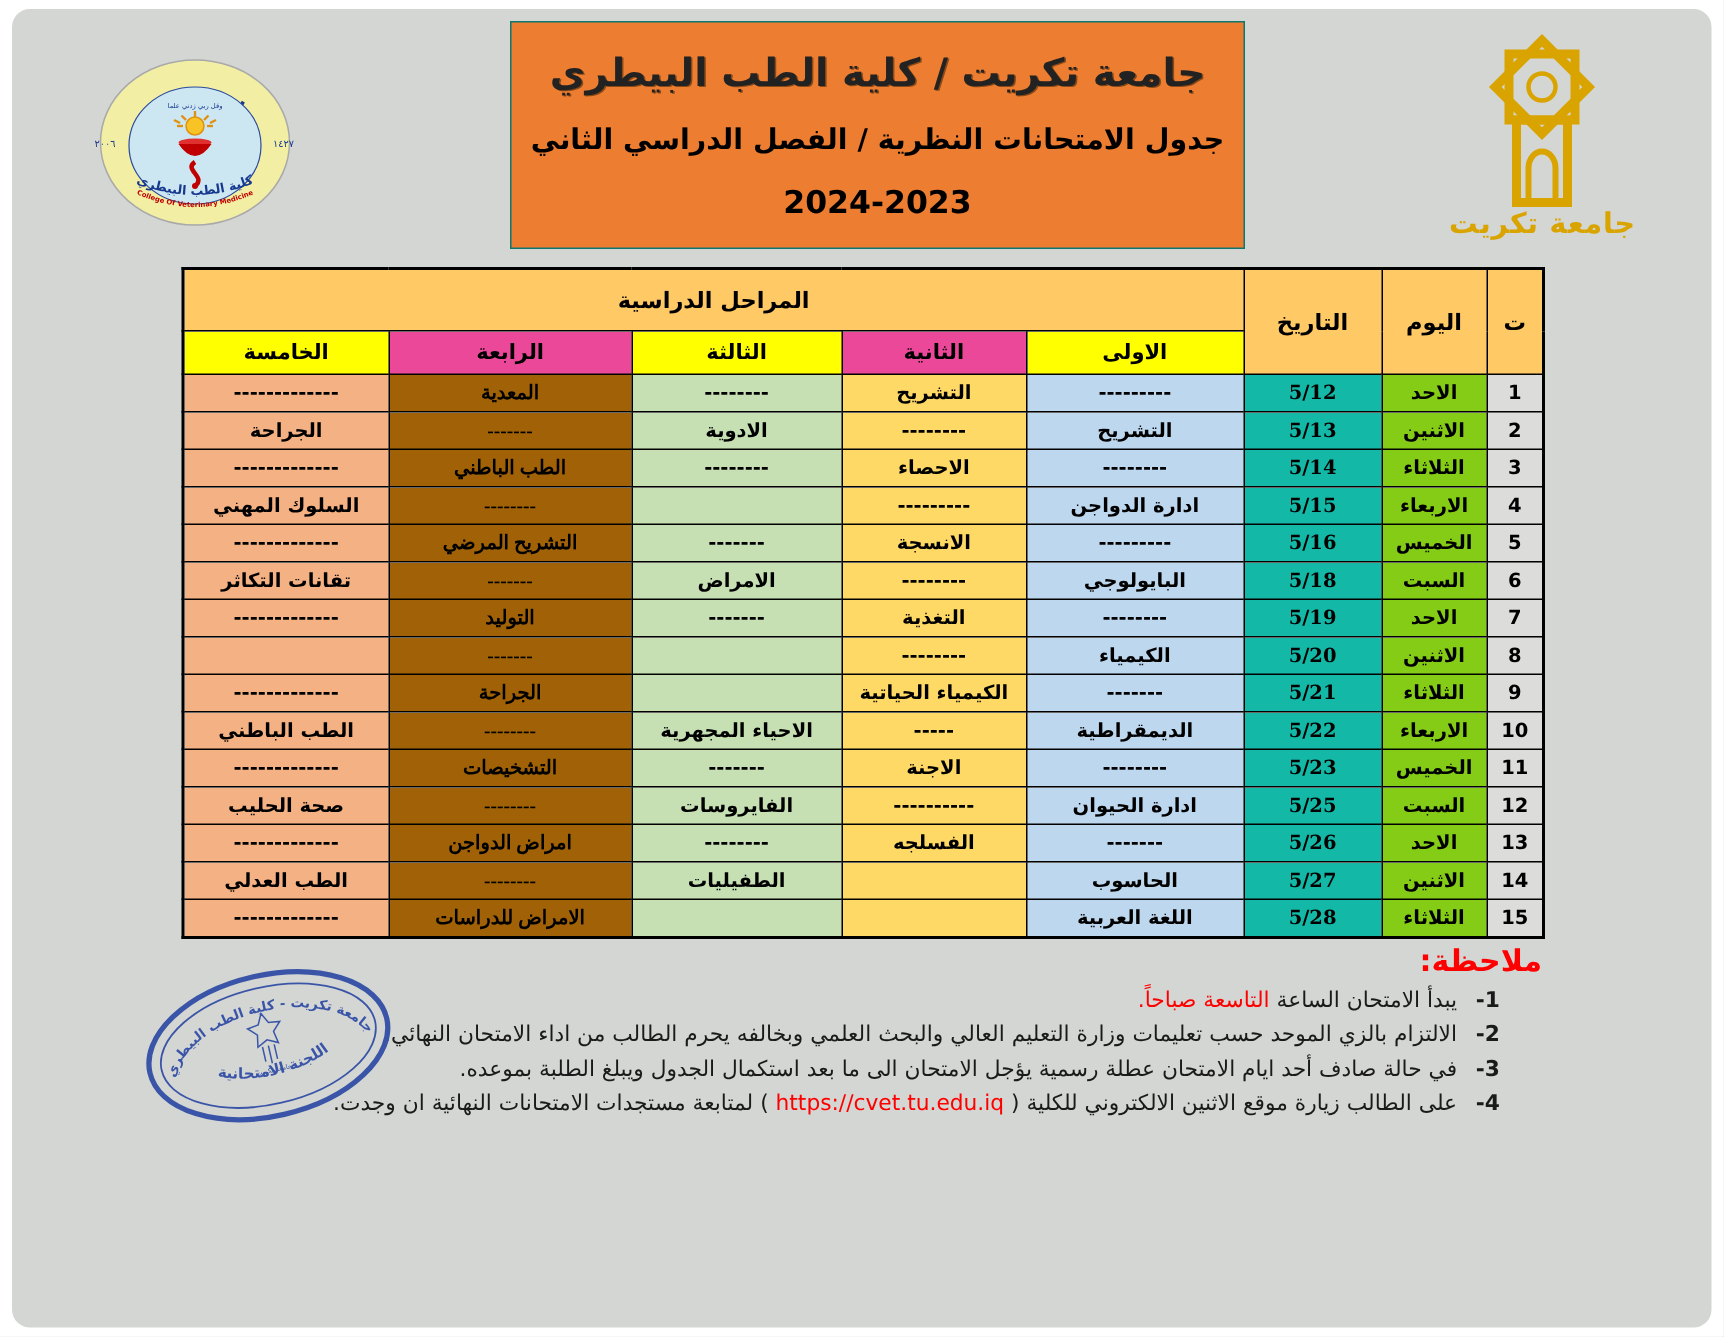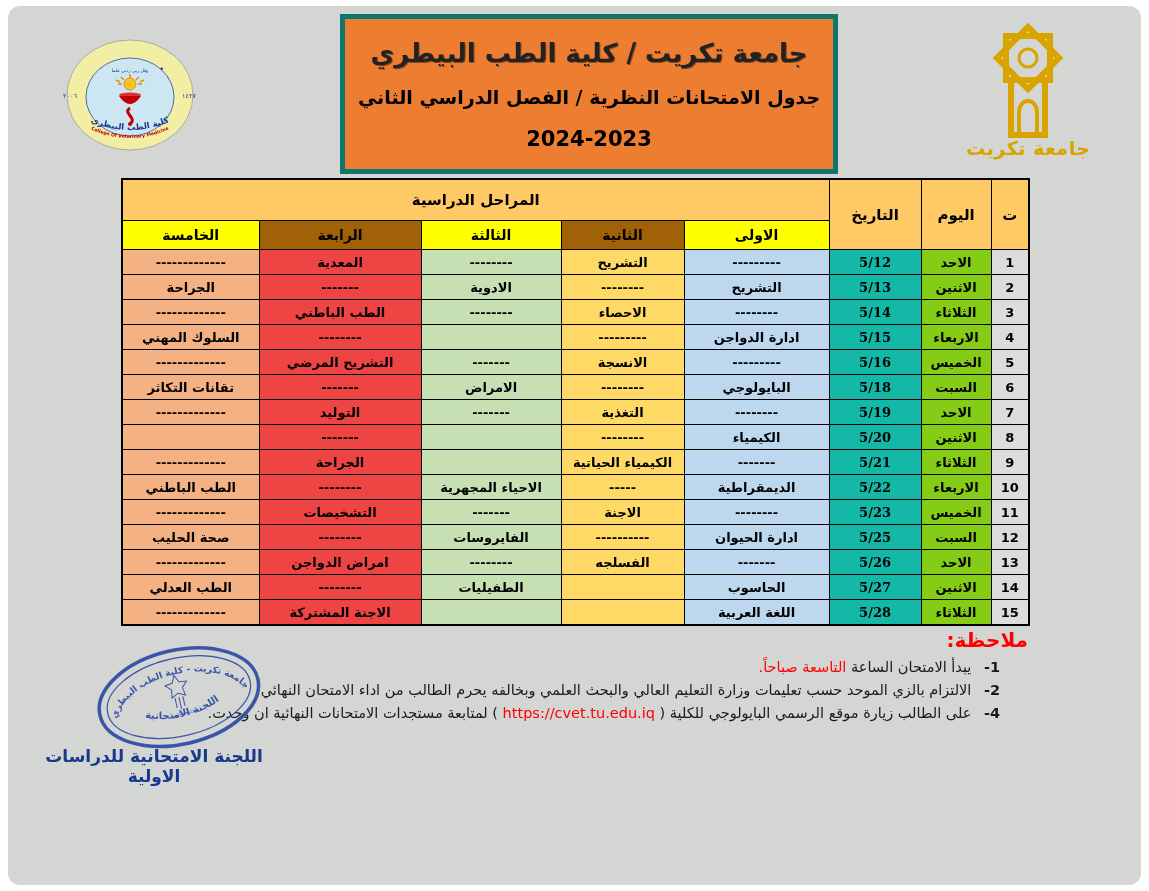--- a/index.html
+++ b/index.html
@@ -2,43 +2,43 @@
 <html lang="ar"><head>
 <meta charset="utf-8">
 <style>
   html,body{margin:0;padding:0;background:#ffffff;}
   .canvas{position:relative;width:1149px;height:891px;background:#ffffff;overflow:hidden;
           font-family:"DejaVu Sans",sans-serif;}
   .paper{position:absolute;left:8px;top:6px;width:1133px;height:879px;background:#D4D6D3;border-radius:12px;}
 
   
   .banner{position:absolute;left:340px;top:14px;width:488px;height:150px;background:#ED7D31;
-          border:5px solid #0f766e;display:flex;flex-direction:column;align-items:center;
+          border:1px solid #0f766e;display:flex;flex-direction:column;align-items:center;
           justify-content:space-evenly;direction:rtl;}
   .banner .l1{font-size:26px;font-weight:bold;color:#222;text-shadow:1px 1px 0 #8a4a16;letter-spacing:1px;}
   .banner .l2{font-size:19px;font-weight:bold;color:#000000;}
   .banner .l3{font-size:21px;font-weight:bold;color:#000;direction:ltr;}
 
   
   .tblwrap{position:absolute;left:121px;top:178px;}
   table.exam{border-collapse:collapse;direction:rtl;table-layout:fixed;width:907px;}
   table.exam th,table.exam td{border:1px solid #000;padding:0;text-align:center;vertical-align:middle;
           font-weight:bold;color:#000;overflow:hidden;white-space:nowrap;}
   table.exam{border:2px solid #000;}
   .hdr{background:#FFC966;font-size:15px;height:40px;}
   .sub{height:28px;font-size:14px;}
   .sub.y{background:#FFFF00;}
-  .sub.b{background:#a16207;}
+  .sub.b{background:#ec4899;}
   td.c-idx{background:#DCDDDB;font-size:14px;}
   td.c-day{background:#84cc16;font-size:13px;}
   td.c-date{background:#14b8a6;font-size:14px;font-family:"DejaVu Serif",serif;}
   td.c1{background:#BDD7EE;}
   td.c2{background:#FFD966;}
   td.c3{background:#C6E0B4;}
-  td.c4{background:#ef4444;}
+  td.c4{background:#a16207;font-family:Liberation Serif, serif;}
   td.c5{background:#F4B183;}
   table.exam tbody td{height:24px;font-size:13px;}
 
   
   .notes{position:absolute;left:121px;top:628px;width:907px;direction:rtl;text-align:right;color:#1a1a1a;}
   .notes .ntitle{color:#FF0000;font-weight:bold;font-size:20px;margin-bottom:4px;}
   .note{font-size:14.5px;line-height:23px;padding-right:28px;}
   .note .nnum{font-weight:bold;display:inline-block;min-width:24px;}
   .note .red{color:#FF0000;}
 
@@ -275,54 +275,57 @@
             <td class="c4">--------</td>
             <td class="c5">الطب العدلي</td>
           </tr>
           <tr>
             <td class="c-idx">15</td>
             <td class="c-day">الثلاثاء</td>
             <td class="c-date">5/28</td>
             <td class="c1">اللغة العربية</td>
             <td class="c2"></td>
             <td class="c3"></td>
-            <td class="c4">الاجنة المشتركة</td>
+            <td class="c4">الامراض للدراسات</td>
             <td class="c5">-------------</td>
           </tr>
         </tbody>
     </table>
   </div>
 
   <div class="notes">
     <div class="ntitle">ملاحظة:</div>
     <div class="note">
       <span class="nnum">1-</span>
       <span>يبدأ الامتحان الساعة </span><span class="red">التاسعة صباحاً.</span><span></span>
     </div>
     <div class="note">
       <span class="nnum">2-</span>
       <span>الالتزام بالزي الموحد حسب تعليمات وزارة التعليم العالي والبحث العلمي وبخالفه يحرم الطالب من اداء الامتحان النهائي.</span>
     </div>
     <div class="note">
+      <span class="nnum">3-</span>
+      <span>في حالة صادف أحد ايام الامتحان عطلة رسمية يؤجل الامتحان الى ما بعد استكمال الجدول ويبلغ الطلبة بموعده.</span>
+    </div>
+    <div class="note">
       <span class="nnum">4-</span>
-      <span>على الطالب زيارة موقع الرسمي البايولوجي للكلية ( </span><span class="red">https://cvet.tu.edu.iq</span><span> ) لمتابعة مستجدات الامتحانات النهائية ان وجدت.</span>
+      <span>على الطالب زيارة موقع الاثنين الالكتروني للكلية ( </span><span class="red">https://cvet.tu.edu.iq</span><span> ) لمتابعة مستجدات الامتحانات النهائية ان وجدت.</span>
     </div>
   </div>
 
   <svg class="stamp" width="175" height="105" viewBox="0 0 175 105">
     <defs>
       <path id="st" d="M 20,64 A 68,40 0 0 1 155,64"></path>
       <path id="sb" d="M 31,50 A 60,33 0 0 0 144,50"></path>
     </defs>
     <ellipse cx="87" cy="52" rx="81" ry="47" fill="none" stroke="#3A55A8" stroke-width="3.5"></ellipse>
     <ellipse cx="87" cy="52" rx="73" ry="39" fill="none" stroke="#3A55A8" stroke-width="1.2"></ellipse>
     <text font-size="9" font-weight="bold" fill="#3A55A8"><textPath href="#st" startOffset="50%" text-anchor="middle">جامعة تكريت - كلية الطب البيطري</textPath></text>
     <text font-size="10" font-weight="bold" fill="#3A55A8"><textPath href="#sb" startOffset="50%" text-anchor="middle">اللجنة الامتحانية</textPath></text>
     <g stroke="#3A55A8" fill="none" stroke-width="1">
       <path d="M87 30 l3.5 7 7.5 1 -5.5 5.5 1.5 8 -7 -3.5 -7 3.5 1.5 -8 -5.5 -5.5 7.5 -1 z"></path>
       <line x1="83" y1="52" x2="83" y2="62"></line>
         <line x1="87" y1="52" x2="87" y2="64"></line>
         <line x1="91" y1="52" x2="91" y2="62"></line>
     </g>
     <text x="87" y="70" font-size="4.5" fill="#3A55A8" text-anchor="middle">جامعة تكريت</text>
   </svg>
-  <div class="stamp-caption">اللجنة الامتحانية للدراسات الاولية</div>
 </div>
 
 </body></html>

